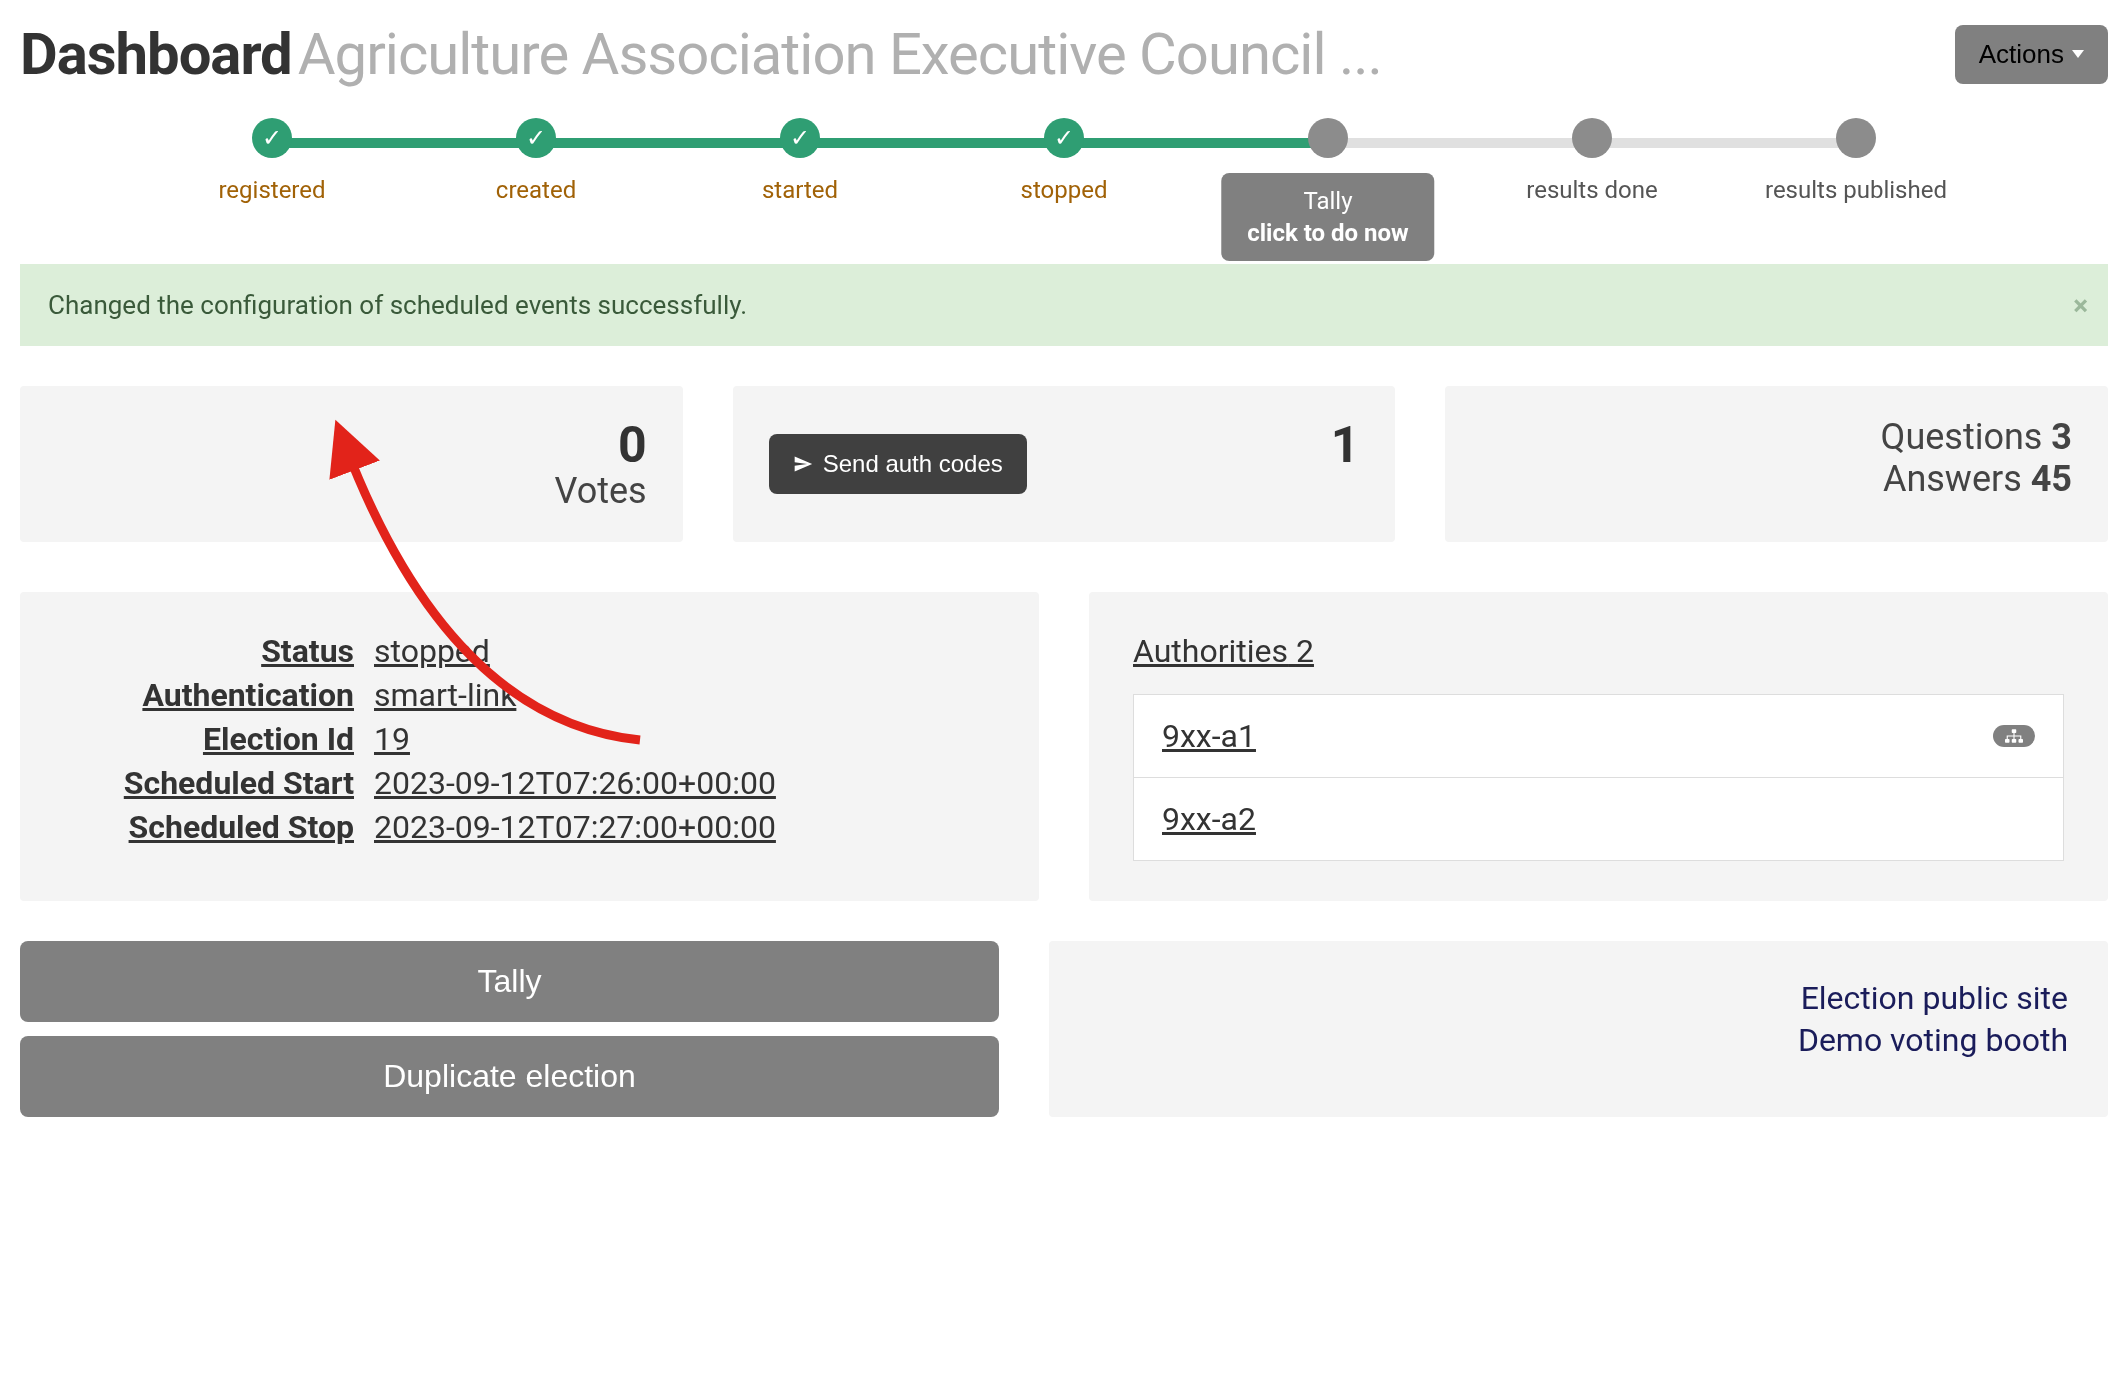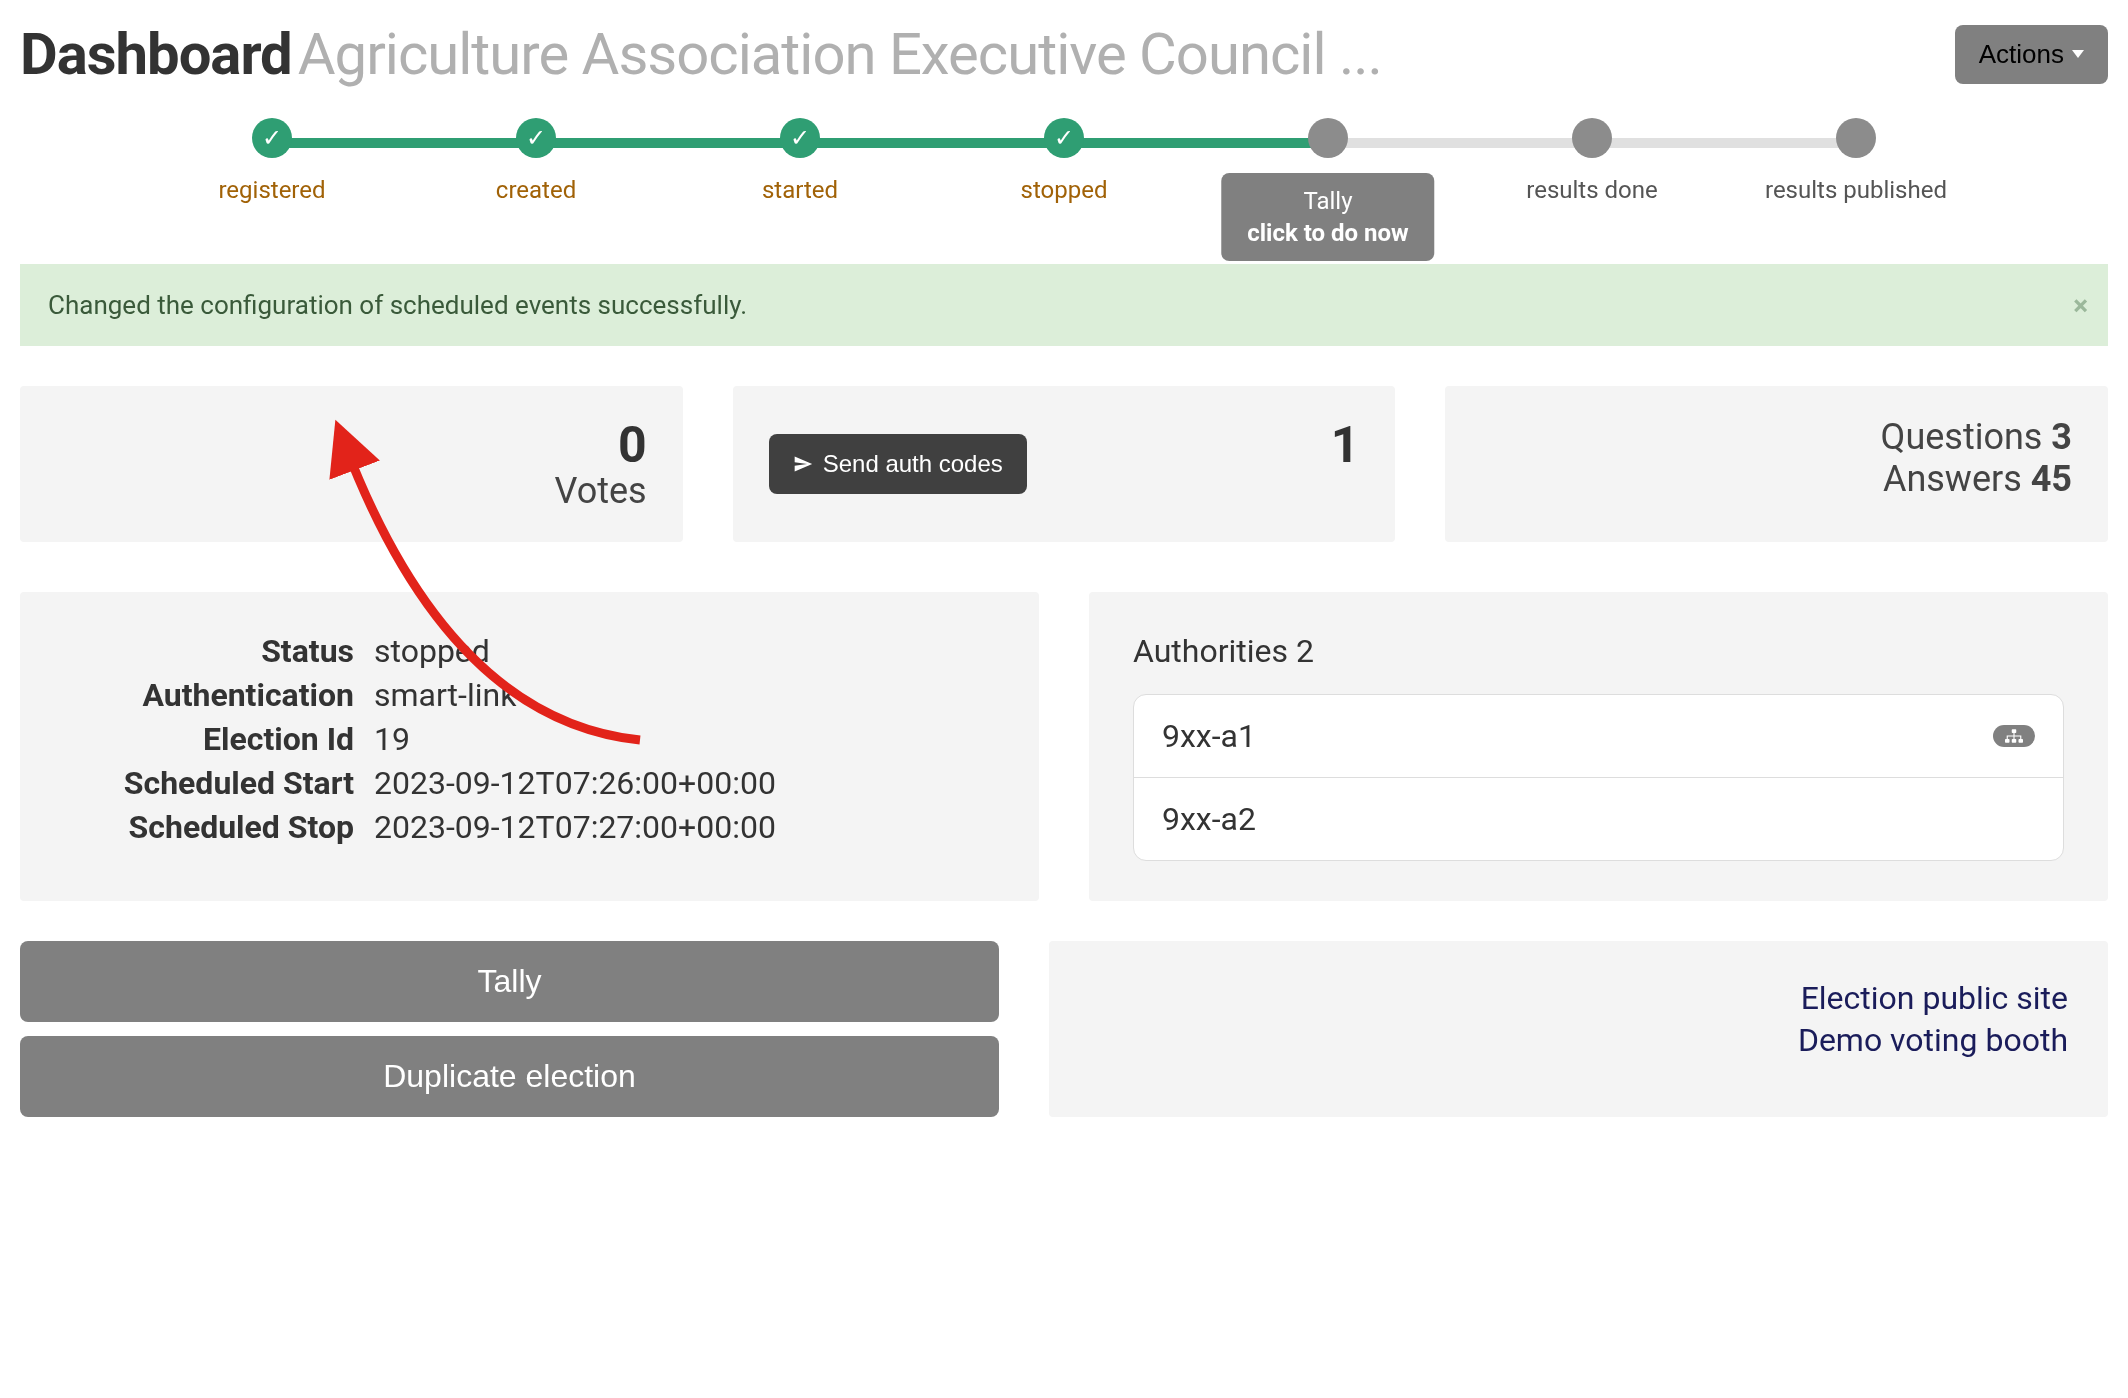--- a/index.html
+++ b/index.html
@@ -186,35 +186,36 @@
     height: 370px;
     pointer-events: none;
     z-index: 5;
   }
 
   
   .details-row {
     display: flex;
     gap: 50px;
     margin-bottom: 40px;
+    text-decoration: underline;
   }
   .details-card {
     background: #f4f4f4;
     border-radius: 4px;
     padding: 40px 44px;
     flex: 1;
   }
   .kv { display: grid; grid-template-columns: 310px 1fr; row-gap: 6px; }
   .kv .k { font-weight: 700; font-size: 32px; text-align: right; padding-right: 20px; }
   .kv .v { font-size: 32px; text-align: left; }
 
   .auth-header { font-size: 32px; margin-bottom: 24px; }
   .auth-list {
     border: 1px solid #ddd;
-    border-radius: 13px;
+    border-radius: 0;
     background: #fff;
   }
   .auth-item {
     padding: 22px 28px;
     font-size: 32px;
     border-bottom: 1px solid #ddd;
     display: flex;
     justify-content: space-between;
     align-items: center;
   }

